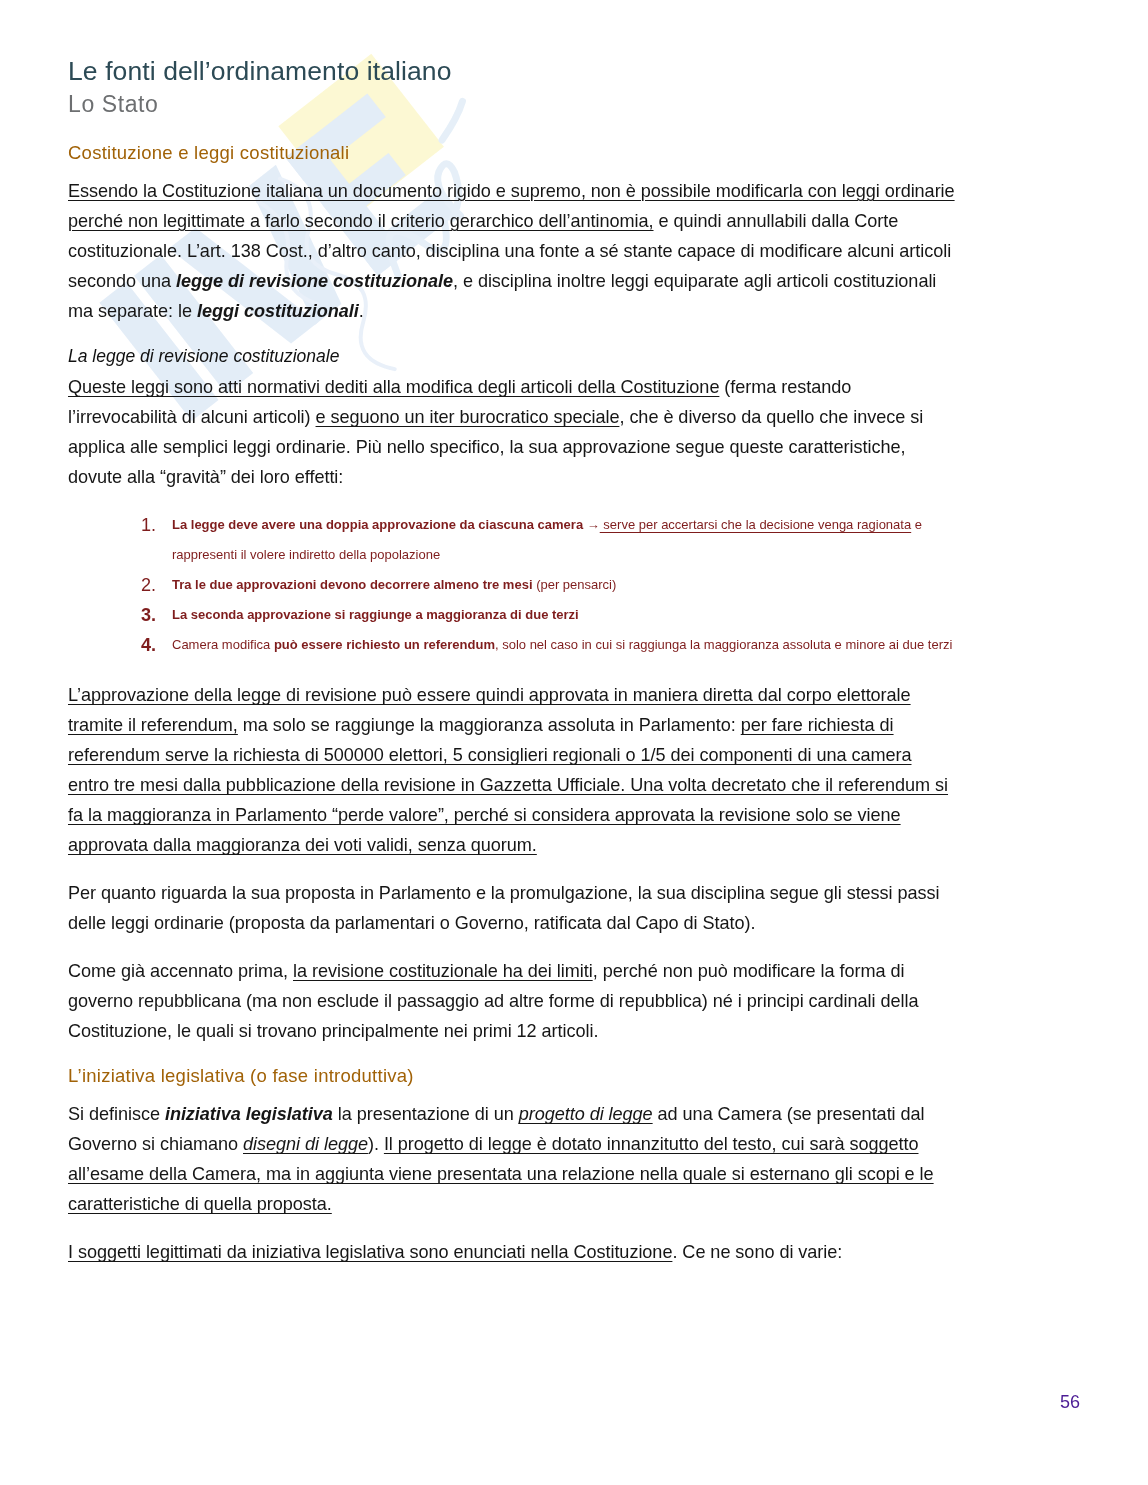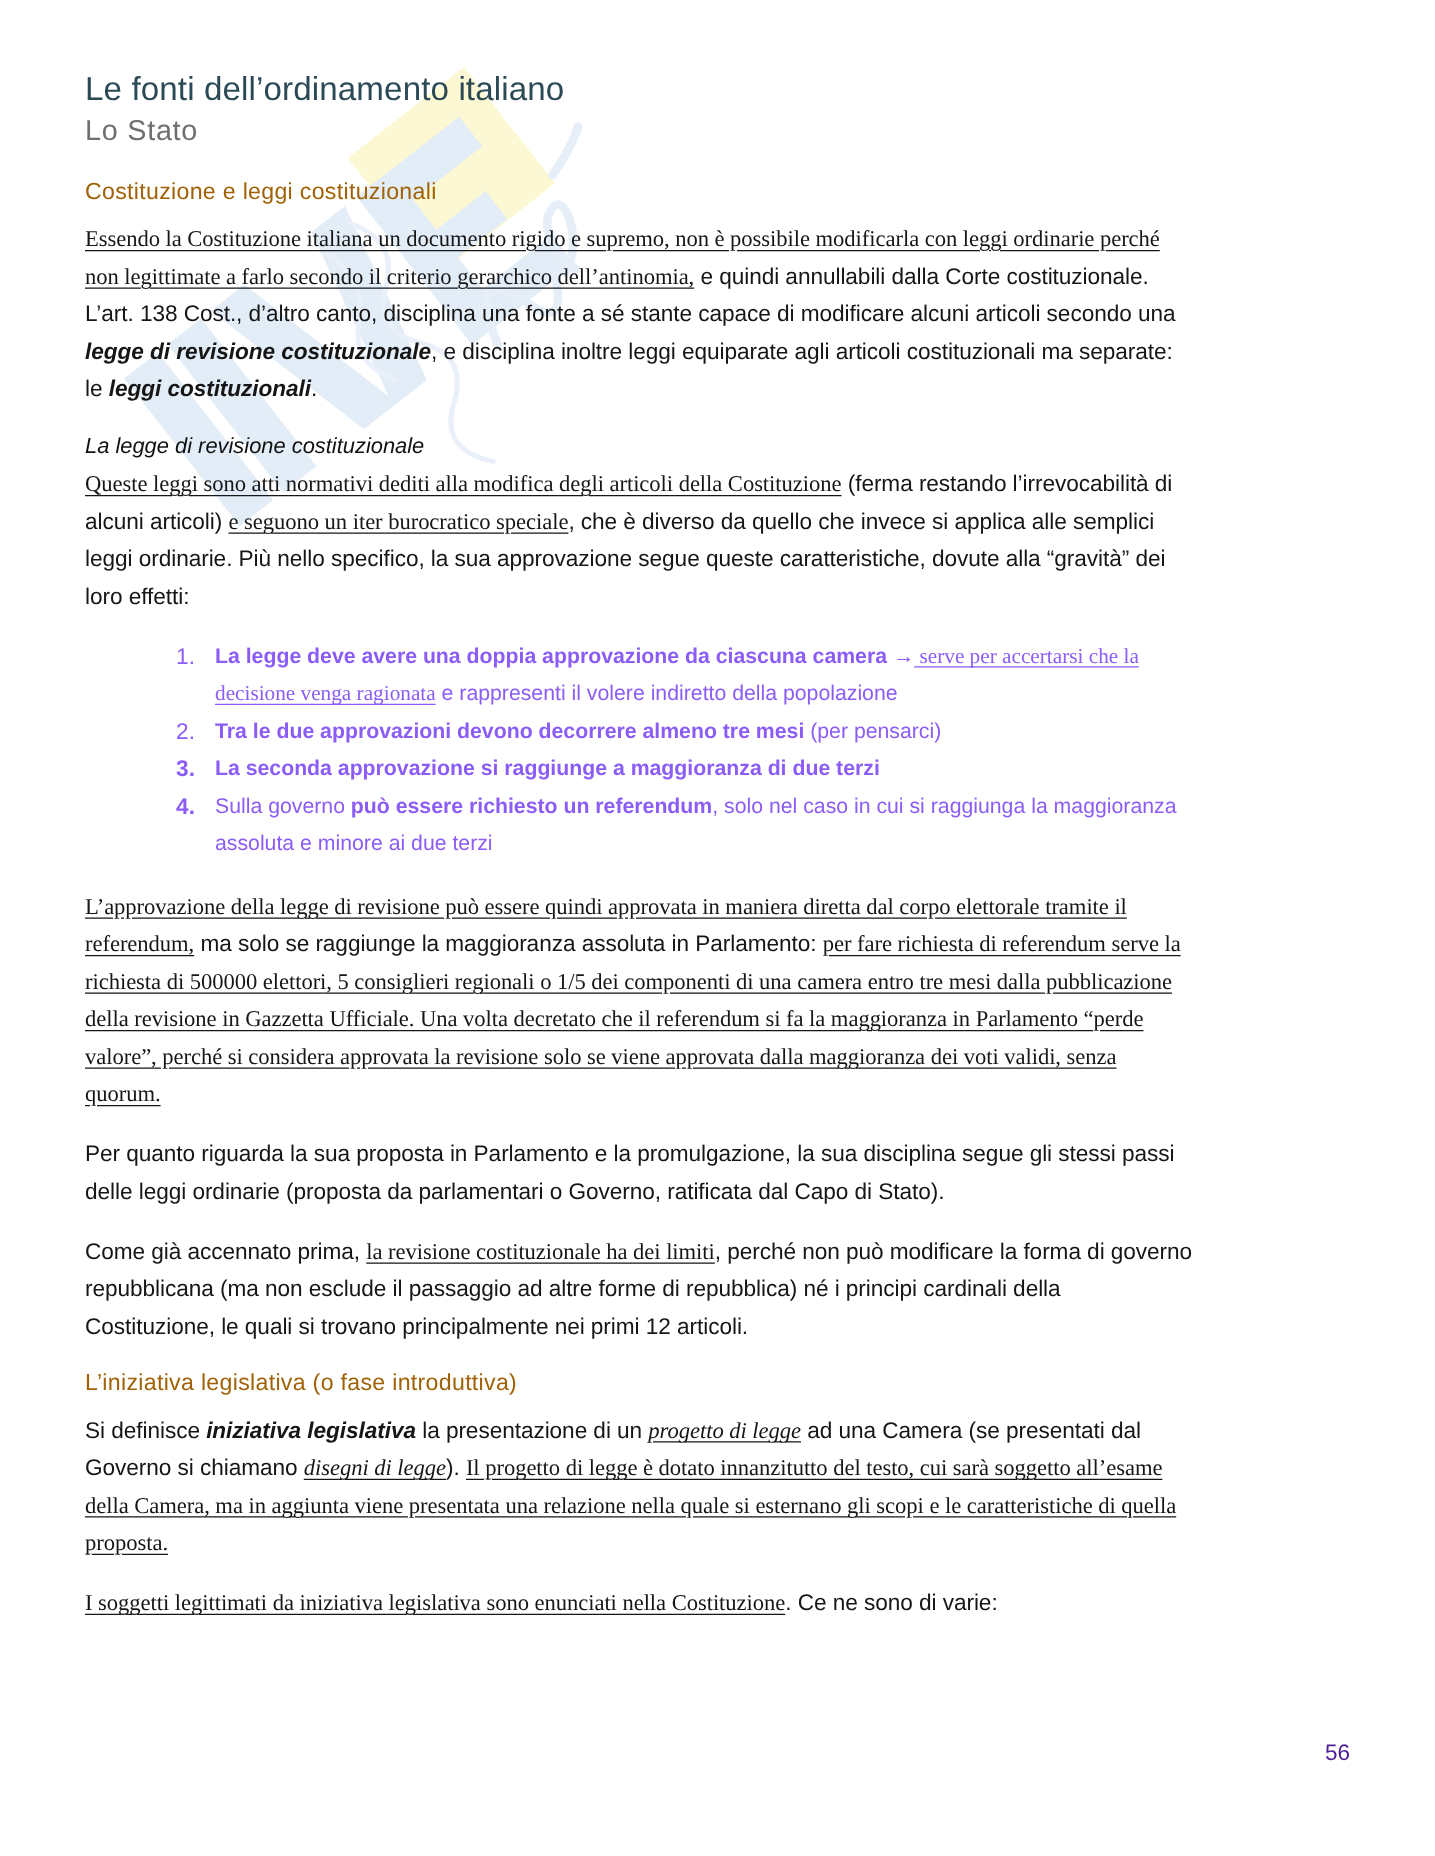--- a/index.html
+++ b/index.html
@@ -72,39 +72,39 @@
 
   p.body {
     font-size: 18.1px;
     line-height: 30px;
     margin: 0 0 18px 0;
     color: #161616;
     text-align: left;
     letter-spacing: -0.05px;
   }
 
-  .u { text-decoration: underline; text-underline-offset: 2.5px; text-decoration-thickness: 1px; font-family: Liberation Serif, serif; }
+  .u { text-decoration: underline; text-underline-offset: 2.5px; text-decoration-thickness: 1px; }
   .b { font-weight: bold; }
   .i { font-style: italic; }
   .bi { font-weight: bold; font-style: italic; }
 
   ol.numlist {
     margin: 0 0 20px 0;
     padding: 0;
     list-style: none;
     counter-reset: li;
   }
   ol.numlist > li {
     position: relative;
     counter-increment: li;
     padding-left: 42px;
     margin-left: 62px;
-    font-size: 17px;
+    font-size: 13px;
     line-height: 30px;
-    color: #8b5cf6;
+    color: #7f1d1d;
     margin-bottom: 0;
   }
   ol.numlist > li::before {
     content: counter(li) ".";
     position: absolute;
     left: 0;
     top: 0;
     width: 26px;
     text-align: right;
     font-size: 18.1px;
@@ -167,21 +167,21 @@
   <p class="body"><span class="u">Essendo la Costituzione italiana un documento rigido e supremo, non è possibile modificarla con leggi ordinarie perché non legittimate a farlo secondo il criterio gerarchico dell’antinomia,</span><span> e quindi annullabili dalla Corte costituzionale. L’art. 138 Cost., d’altro canto, disciplina una fonte a sé stante capace di modificare alcuni articoli secondo una </span><span class="bi">legge di revisione costituzionale</span><span>, e disciplina inoltre leggi equiparate agli articoli costituzionali ma separate: le </span><span class="bi">leggi costituzionali</span><span>.</span></p>
 
   <p class="run-head">La legge di revisione costituzionale</p>
 
   <p class="body"><span class="u">Queste leggi sono atti normativi dediti alla modifica degli articoli della Costituzione</span><span> (ferma restando l’irrevocabilità di alcuni articoli) </span><span class="u">e seguono un iter burocratico speciale</span><span>, che è diverso da quello che invece si applica alle semplici leggi ordinarie. Più nello specifico, la sua approvazione segue queste caratteristiche, dovute alla “gravità” dei loro effetti:</span></p>
 
   <ol class="numlist">
     <li><span class="b">La legge deve avere una doppia approvazione da ciascuna camera </span><span class="b">→</span><span class="u"> serve per accertarsi che la decisione venga ragionata</span><span> e rappresenti il volere indiretto della popolazione</span></li>
     <li><span class="b">Tra le due approvazioni devono decorrere almeno tre mesi</span><span> (per pensarci)</span></li>
     <li class="bold-num"><span class="b">La seconda approvazione si raggiunge a maggioranza di due terzi</span></li>
-    <li class="bold-num"><span>Sulla governo </span><span class="b">può essere richiesto un referendum</span><span>, solo nel caso in cui si raggiunga la maggioranza assoluta e minore ai due terzi</span></li>
+    <li class="bold-num"><span>Camera modifica </span><span class="b">può essere richiesto un referendum</span><span>, solo nel caso in cui si raggiunga la maggioranza assoluta e minore ai due terzi</span></li>
   </ol>
 
   <p class="body"><span class="u">L’approvazione della legge di revisione può essere quindi approvata in maniera diretta dal corpo elettorale tramite il referendum,</span><span> ma solo se raggiunge la maggioranza assoluta in Parlamento: </span><span class="u">per fare richiesta di referendum serve la richiesta di 500000 elettori, 5 consiglieri regionali o 1/5 dei componenti di una camera entro tre mesi dalla pubblicazione della revisione in Gazzetta Ufficiale. Una volta decretato che il referendum si fa la maggioranza in Parlamento “perde valore”, perché si considera approvata la revisione solo se viene approvata dalla maggioranza dei voti validi, senza quorum.</span></p>
 
   <p class="body">Per quanto riguarda la sua proposta in Parlamento e la promulgazione, la sua disciplina segue gli stessi passi delle leggi ordinarie (proposta da parlamentari o Governo, ratificata dal Capo di Stato).</p>
 
   <p class="body"><span>Come già accennato prima, </span><span class="u">la revisione costituzionale ha dei limiti</span><span>, perché non può modificare la forma di governo repubblicana (ma non esclude il passaggio ad altre forme di repubblica) né i principi cardinali della Costituzione, le quali si trovano principalmente nei primi 12 articoli.</span></p>
 
   <h3 class="section-head">L’iniziativa legislativa (o fase introduttiva)</h3>
 

